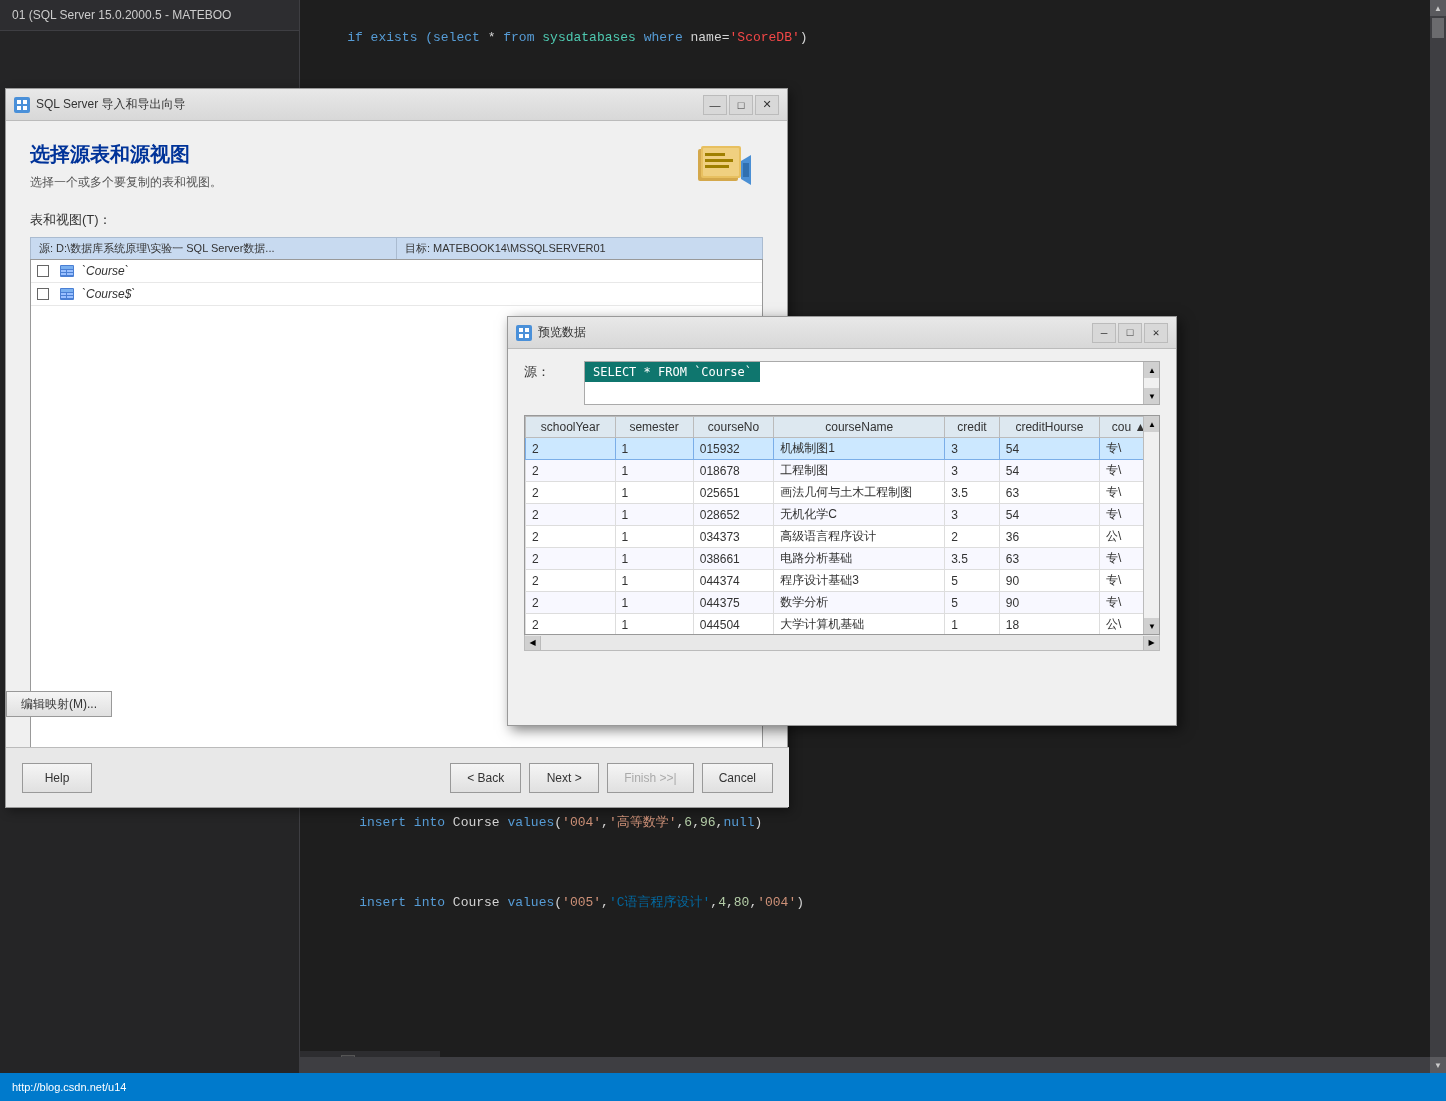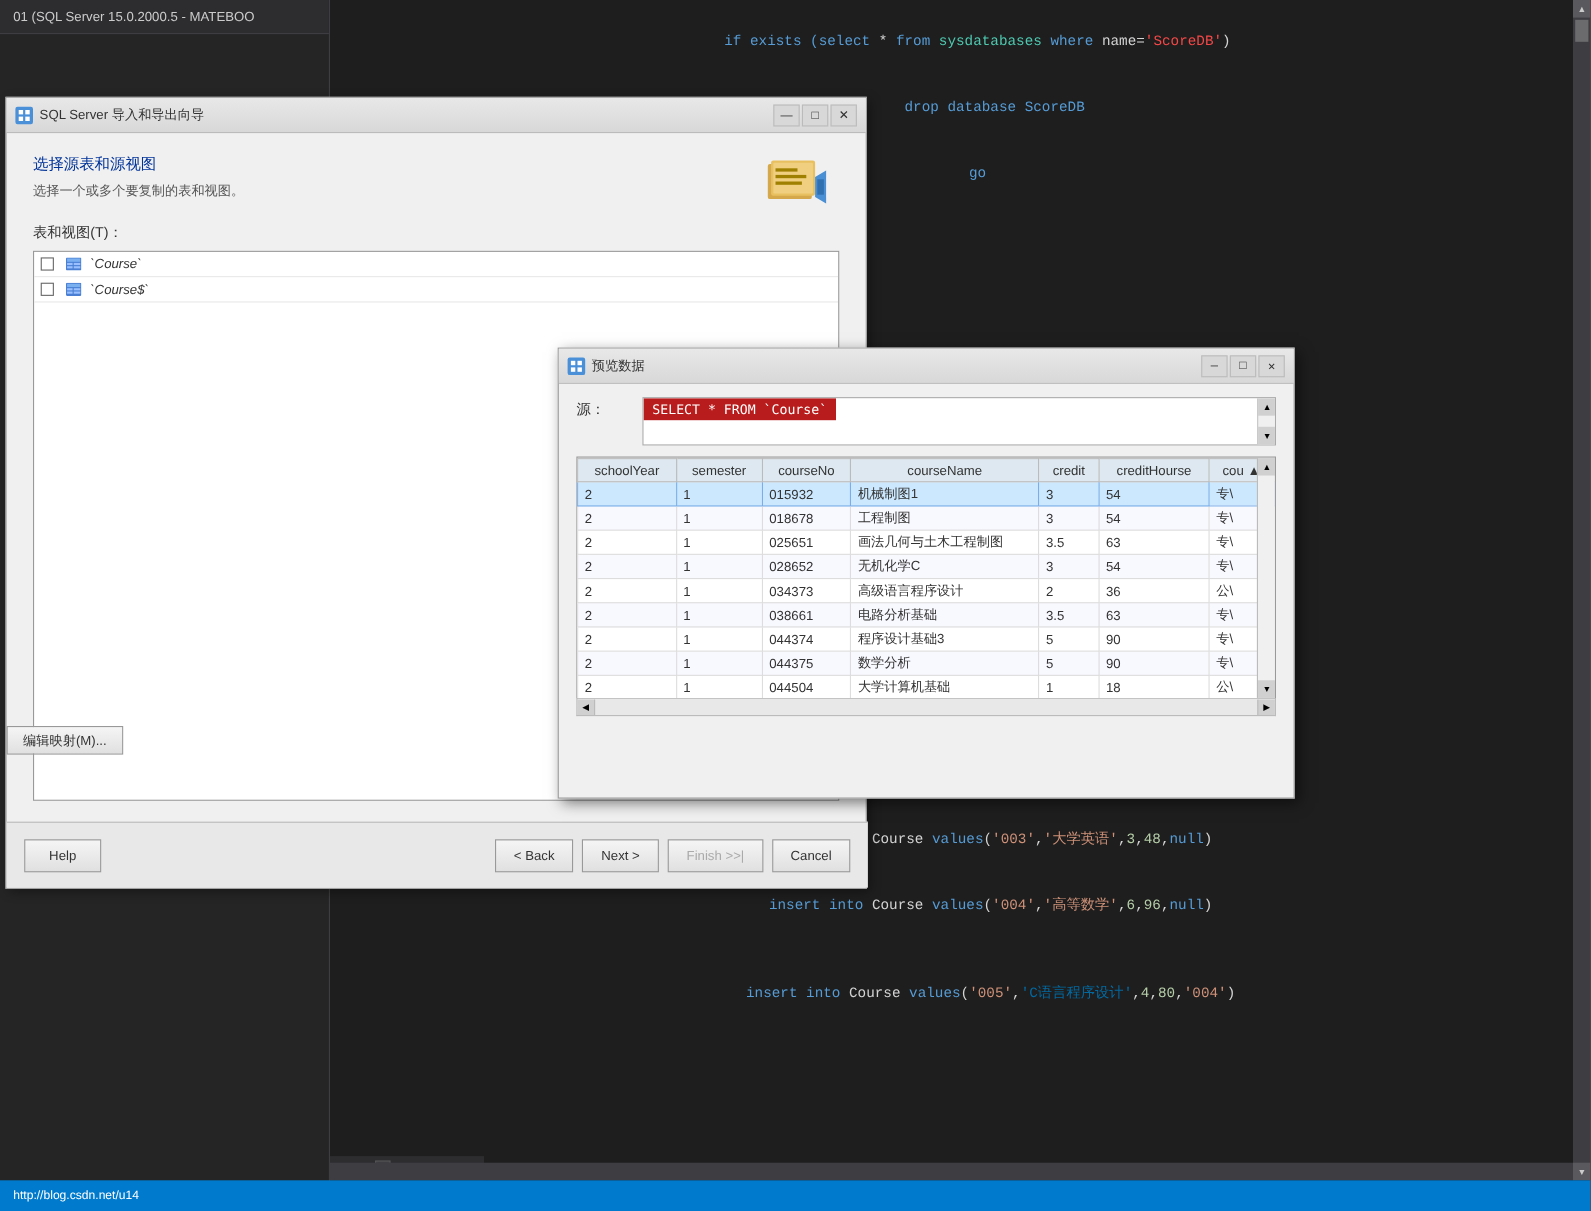--- a/index.html
+++ b/index.html
@@ -50,21 +50,20 @@
       background: #1e1e1e;
       padding: 8px 16px;
       overflow: hidden;
     }
 
     .code-line {
       font-family: Consolas, 'Courier New', monospace;
       font-size: 13px;
       line-height: 20px;
       white-space: pre;
-      text-align: center;
     }
 
     .kw-blue { color: #569cd6; }
     .kw-cyan { color: #4ec9b0; }
     .kw-red { color: #f44747; }
     .kw-white { color: #d4d4d4; }
 
     
     .bottom-code {
       position: absolute;
@@ -153,22 +152,22 @@
       justify-content: center;
       font-size: 11px;
       color: #333;
     }
 
     .wizard-body {
       padding: 20px 24px;
     }
 
     .wizard-heading {
-      font-size: 14px;
-      font-weight: normal;
+      font-size: 20px;
+      font-weight: bold;
       color: #003399;
       margin-bottom: 6px;
     }
 
     .wizard-subheading {
       font-size: 12px;
       color: #555;
       margin-bottom: 20px;
     }
 
@@ -559,20 +558,24 @@
           <rect x="12" y="18" width="28" height="3" fill="#a08000"></rect>
           <rect x="12" y="24" width="24" height="3" fill="#a08000"></rect>
           <polygon points="48,20 58,14 58,44 48,38" fill="#4a8fd4"></polygon>
           <rect x="50" y="22" width="6" height="14" fill="#3070b0"></rect>
         </svg>
       </div>
     </div>
 
     <div class="table-view-label">表和视图(T)：</div>
 
+    <div class="src-dest-bar">
+      <div class="src-dest-cell">源: D:\数据库系统原理\实验一  SQL Server数据...</div>
+      <div class="src-dest-cell">目标: MATEBOOK14\MSSQLSERVER01</div>
+    </div>
 
     <div class="table-list-container" style="height:500px; border:1px solid #999;font-style:italic;">
 
       <div class="table-list-row">
         <div class="row-check">
           <div class="checkbox-unchecked"></div>
         </div>
         <div style="display:flex;align-items:center;flex:1;padding:2px 4px;">
           <span class="table-icon">
             <svg width="14" height="12" viewBox="0 0 14 12">
@@ -645,21 +648,21 @@
       <div class="titlebar-btn close">✕</div>
     </div>
   </div>
 
   <div class="preview-body">
 
     <div class="source-row">
       <span class="source-label">源：</span>
       <div style="flex:1;position:relative;">
         <div style="border:1px solid #aaa;background:white;height:44px;overflow:hidden;position:relative;">
-          <div style="background:#b91c1c;color:white;font-family:Consolas,monospace;font-size:12px;padding:3px 8px;display:inline-block;">SELECT * FROM `Course`</div>
+          <div style="background:#0f766e;color:white;font-family:Consolas,monospace;font-size:12px;padding:3px 8px;display:inline-block;">SELECT * FROM `Course`</div>
           
           <div style="position:absolute;right:0;top:0;width:16px;height:100%;background:#e8e8e8;border-left:1px solid #bbb;display:flex;flex-direction:column;">
             <div style="width:16px;height:16px;background:#d0d0d0;display:flex;align-items:center;justify-content:center;font-size:8px;cursor:pointer;">▲</div>
             <div style="flex:1;background:#f0f0f0;"></div>
             <div style="width:16px;height:16px;background:#d0d0d0;display:flex;align-items:center;justify-content:center;font-size:8px;cursor:pointer;">▼</div>
           </div>
         </div>
       </div>
     </div>
 

